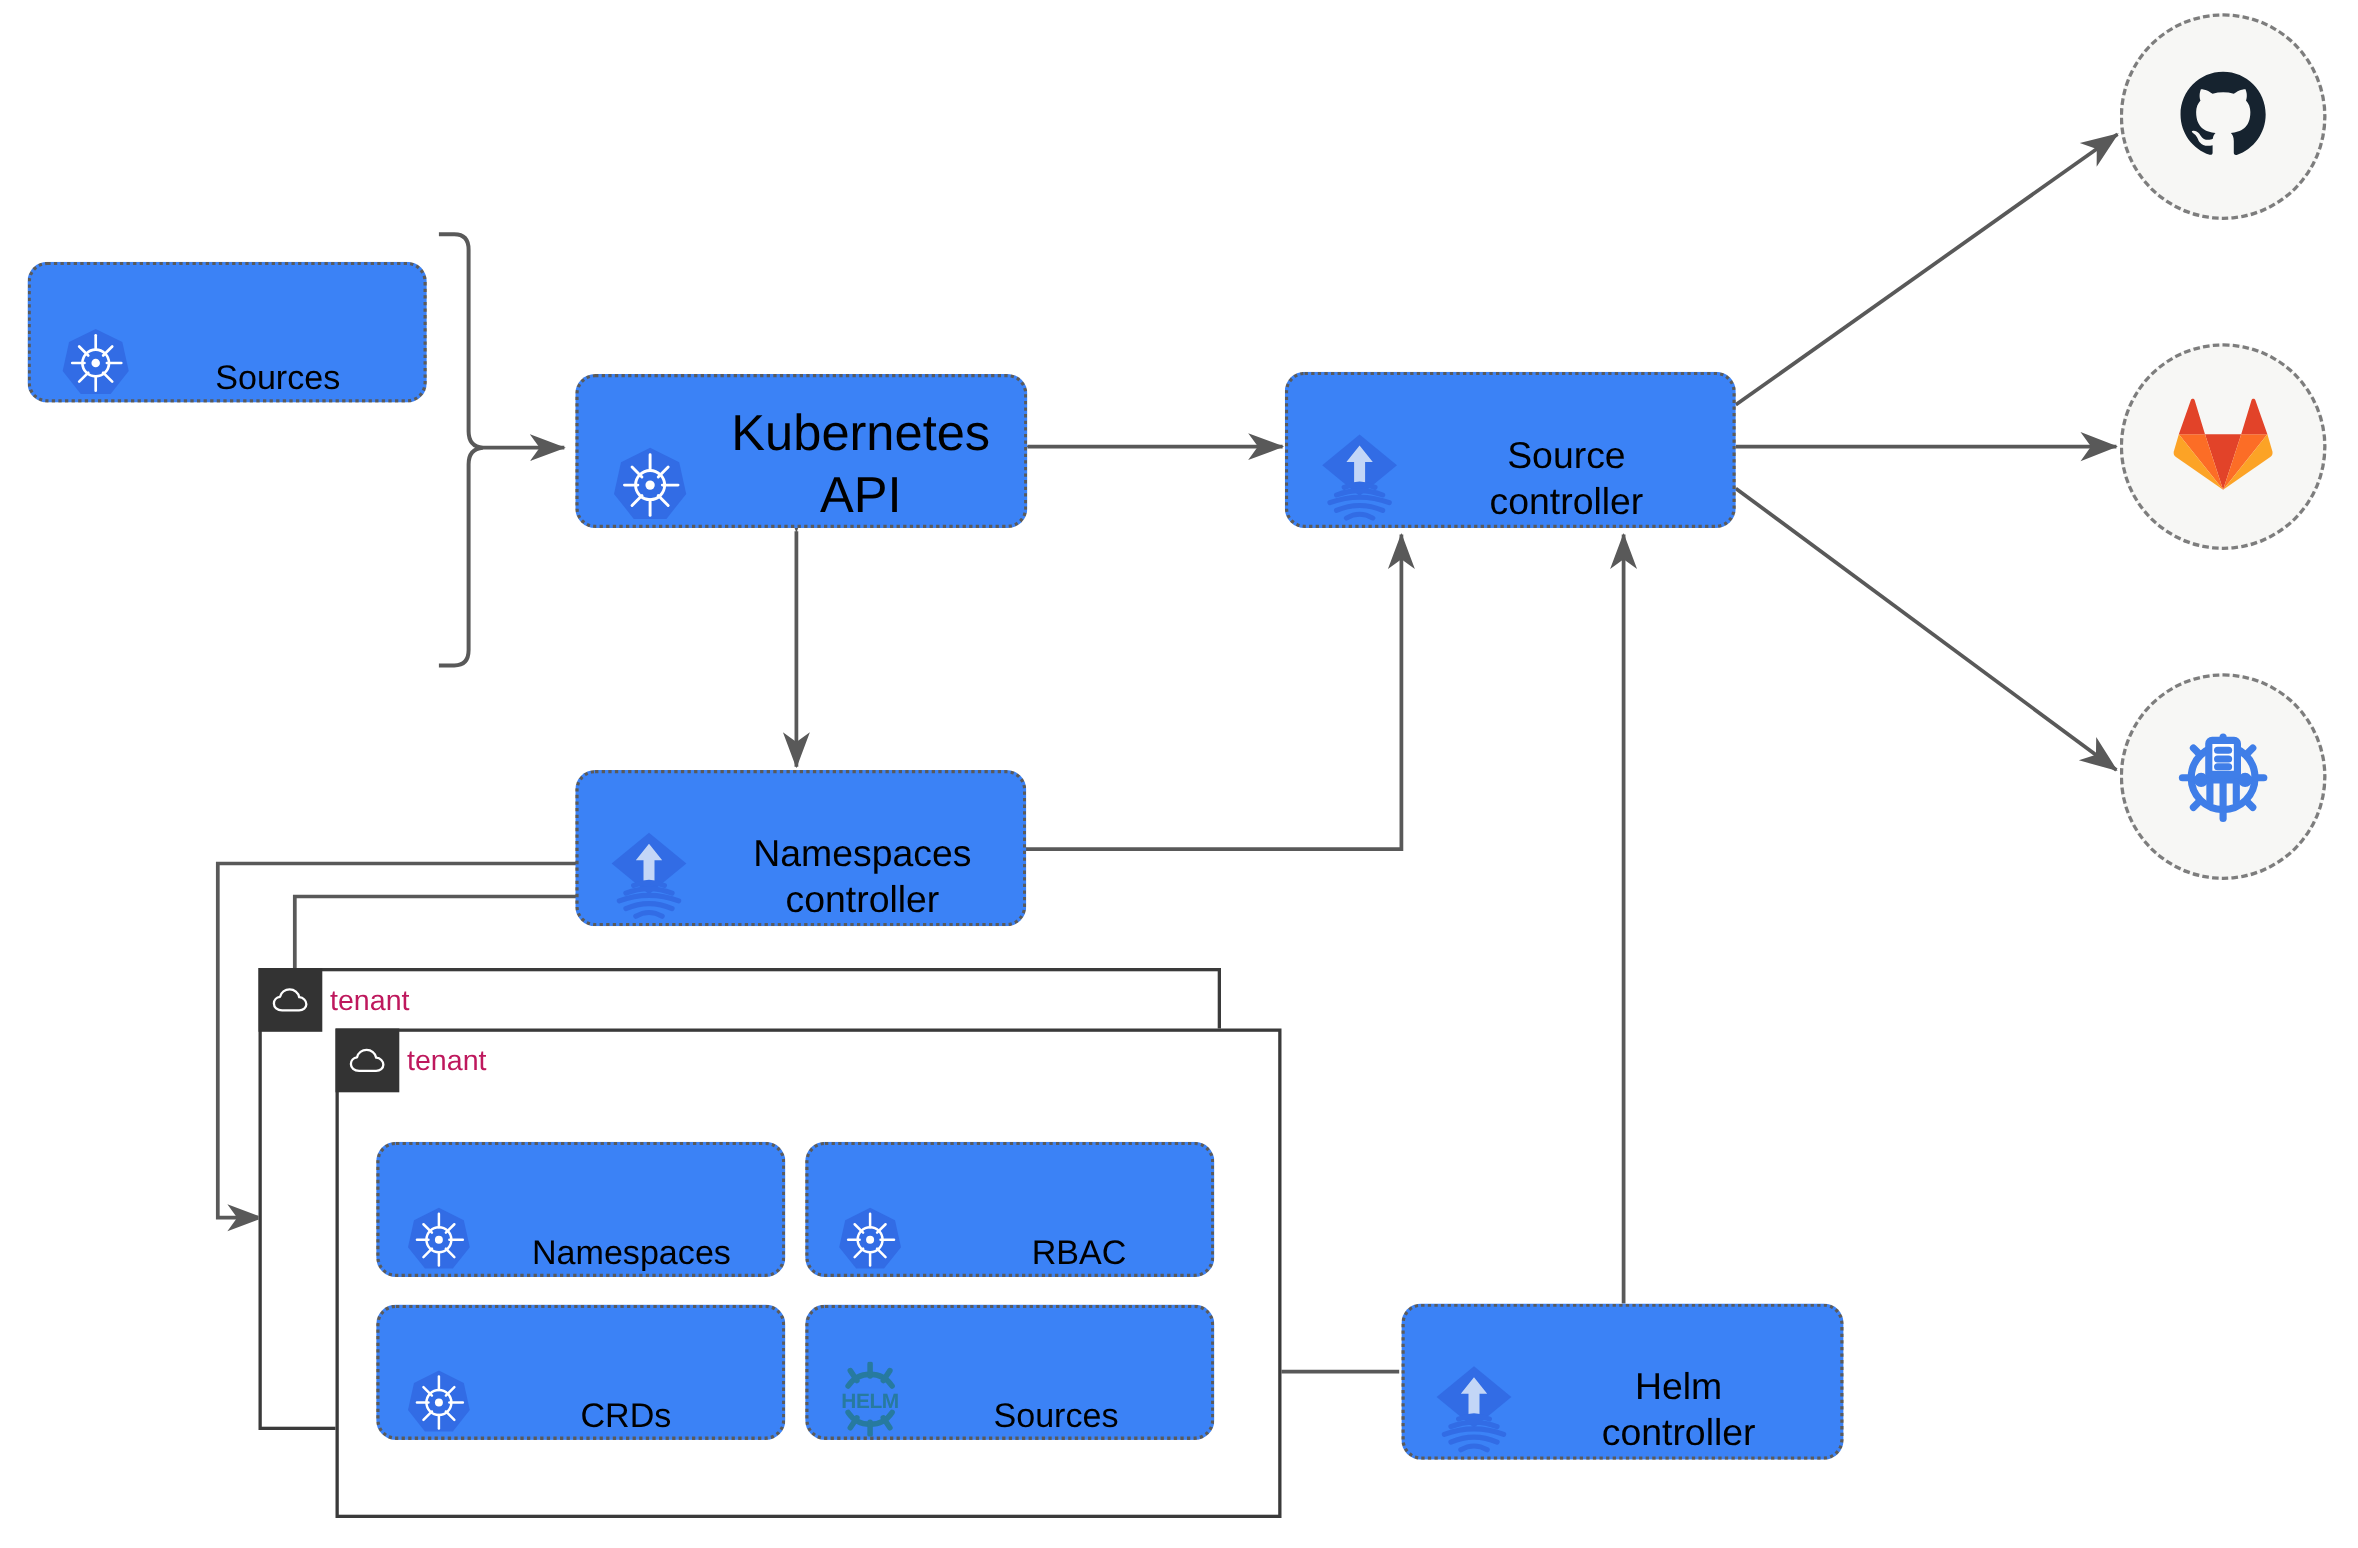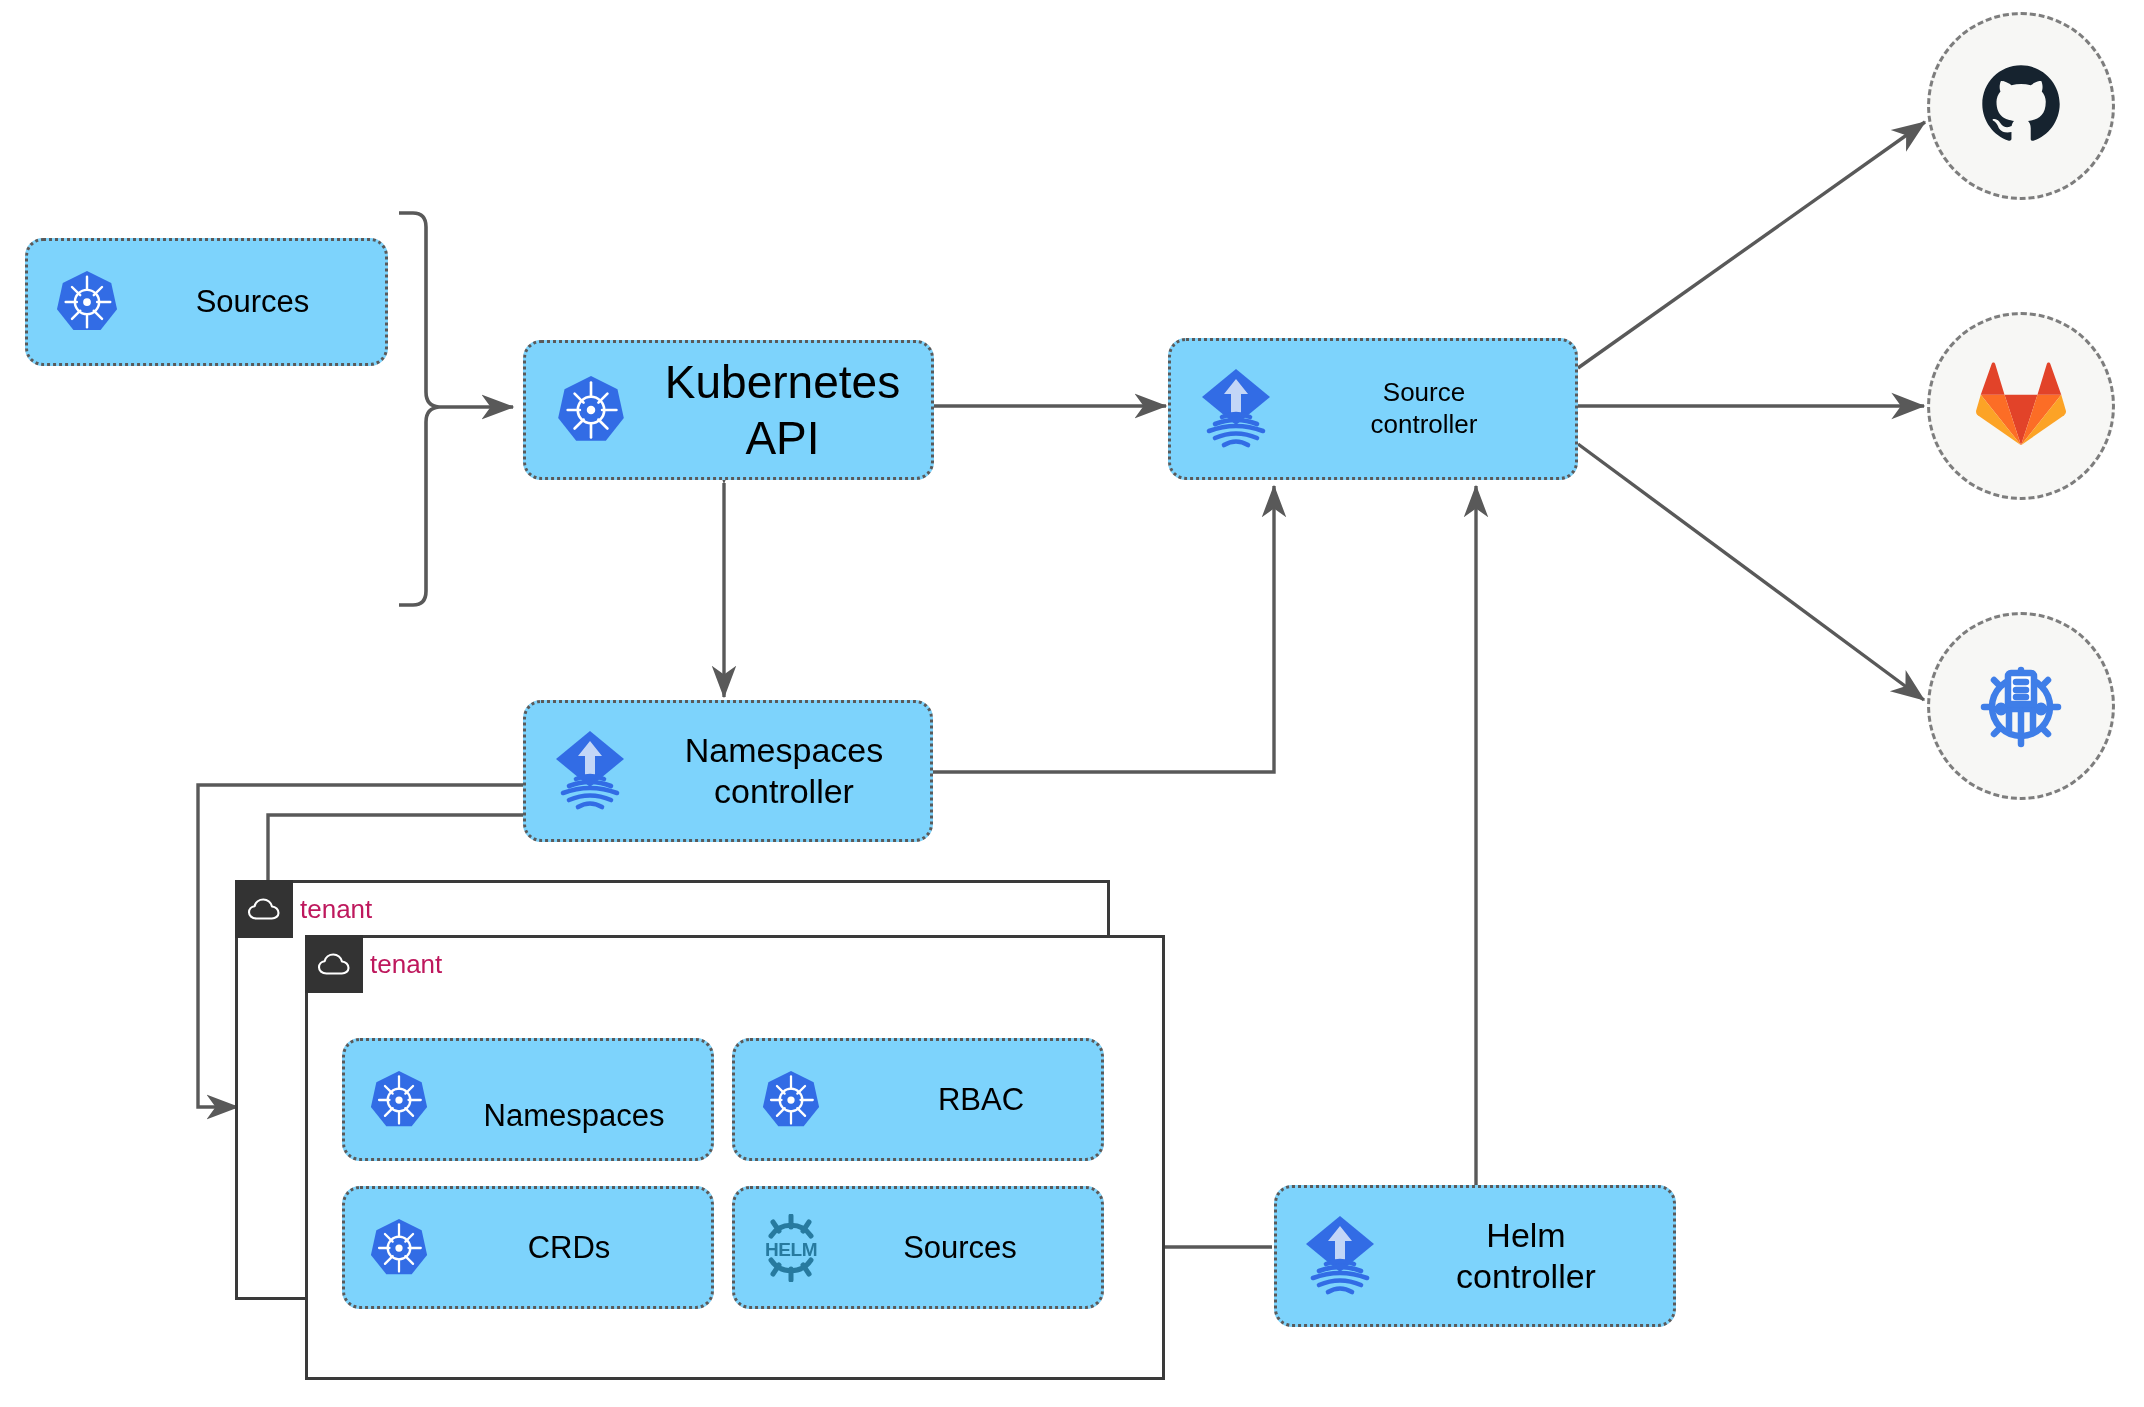--- a/index.html
+++ b/index.html
@@ -20,25 +20,25 @@
     left: 0; top: 0;
     width: 2144px;
     height: 1407px;
     pointer-events: none;
     z-index: 5;
   }
   
   .node {
     position: absolute;
     box-sizing: border-box;
-    background: #7dd3fc;
+    background: #3b82f6;
     border: 3px dotted #5a5a5a;
     border-radius: 18px;
     display: flex;
-    align-items: center;
+    align-items: flex-end;
     z-index: 10;
   }
   .node .ico {
     flex: 0 0 auto;
     display: flex;
     align-items: center;
     justify-content: center;
   }
   .node .lbl {
     flex: 1 1 auto;
@@ -209,21 +209,21 @@
         <path d="M38,12 L50,27 L43,27 L43,48 L33,48 L33,27 L26,27 Z" fill="#c3d6f7"></path>
         <g stroke="#326ce5" stroke-width="4.6" fill="none" stroke-linecap="round">
           <path d="M24,50 Q38,44 52,50"></path>
           <path d="M17,57 Q38,49 59,57"></path>
           <path d="M11,64 Q38,54 65,64"></path>
           <path d="M17,71 Q38,62 59,71"></path>
           <path d="M26,78 Q38,71 50,78"></path>
         </g>
       </svg>
     </span>
-    <span class="lbl" style="font-size:26px; padding-right:28px;">Source
+    <span class="lbl" style="font-size:34px; padding-right:28px;">Source
 controller</span>
   </div>
 
   <div class="node" style="left:523px; top:700px; width:410px; height:142px;">
     <span class="ico" style="width:128px;">
       <svg width="76" height="84" viewBox="0 0 76 84" aria-hidden="true">
         <path d="M38,2 L72,30 L38,58 L4,30 Z" fill="#326ce5"></path>
         <path d="M38,12 L50,27 L43,27 L43,48 L33,48 L33,27 L26,27 Z" fill="#c3d6f7"></path>
         <g stroke="#326ce5" stroke-width="4.6" fill="none" stroke-linecap="round">
           <path d="M24,50 Q38,44 52,50"></path>

